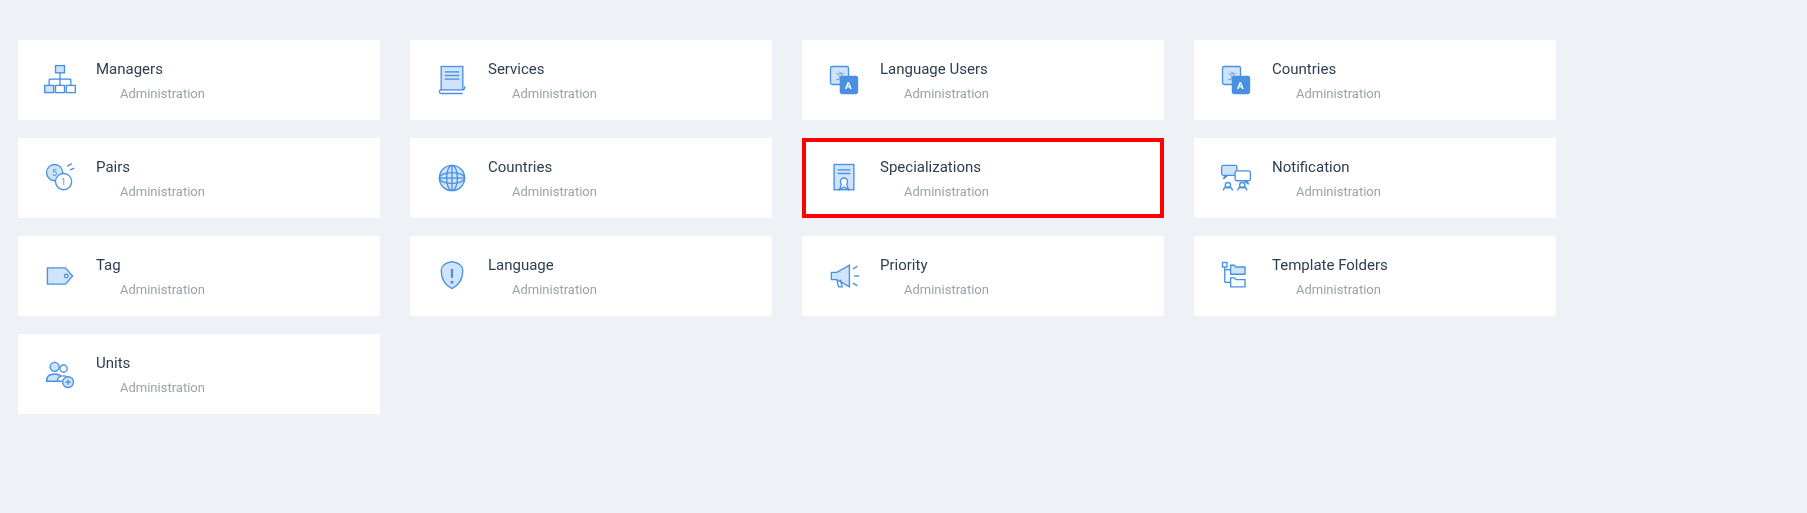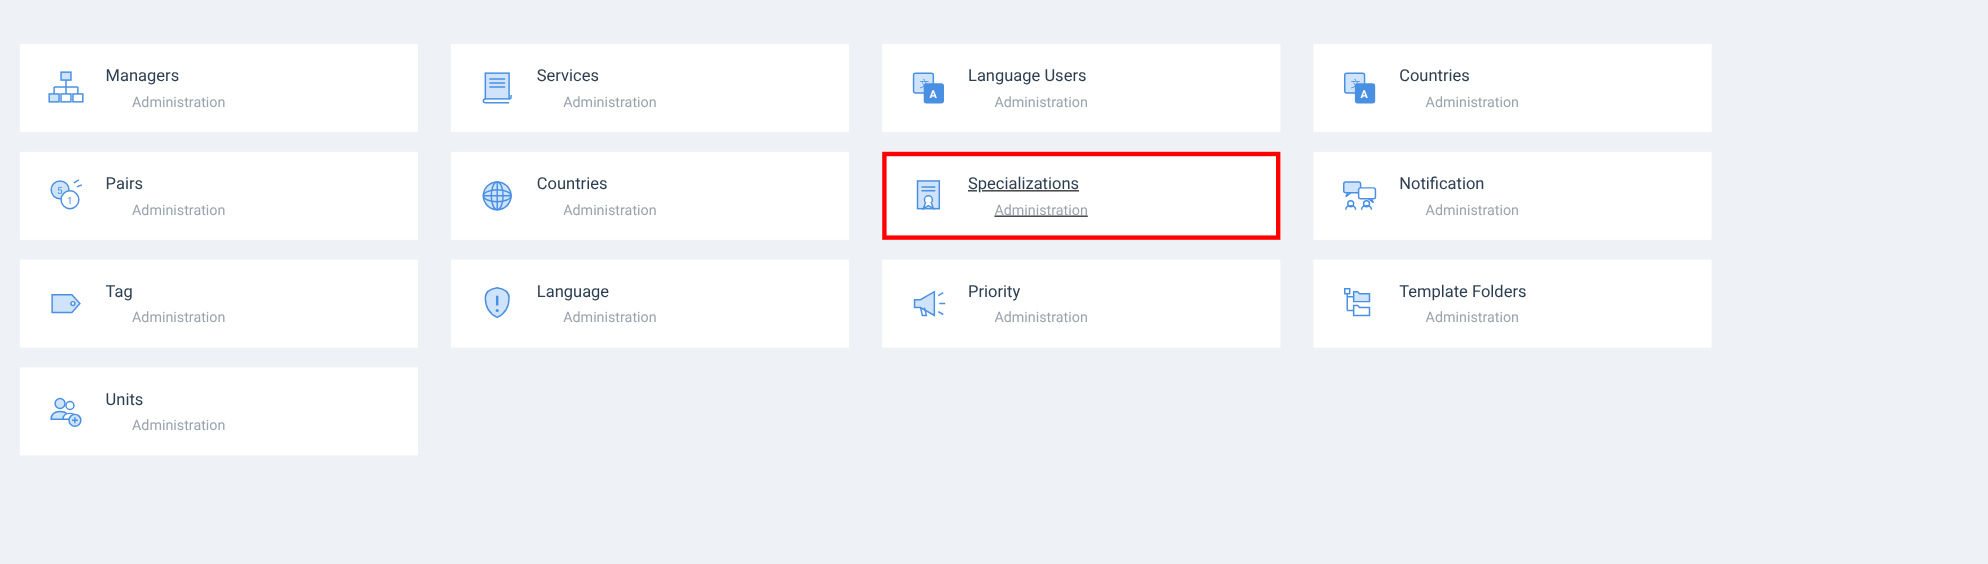--- a/index.html
+++ b/index.html
@@ -21,21 +21,20 @@
     background: #ffffff;
     height: 80px;
     display: flex;
     align-items: center;
     padding: 0 18px;
     cursor: pointer;
     border: 4px solid transparent;
   }
   .card.highlight {
     border: 4px solid #ff0000;
-    text-decoration: underline;
   }
   .icon-wrap {
     width: 40px;
     height: 40px;
     flex: 0 0 40px;
     display: flex;
     align-items: center;
     justify-content: center;
     margin-right: 16px;
   }

